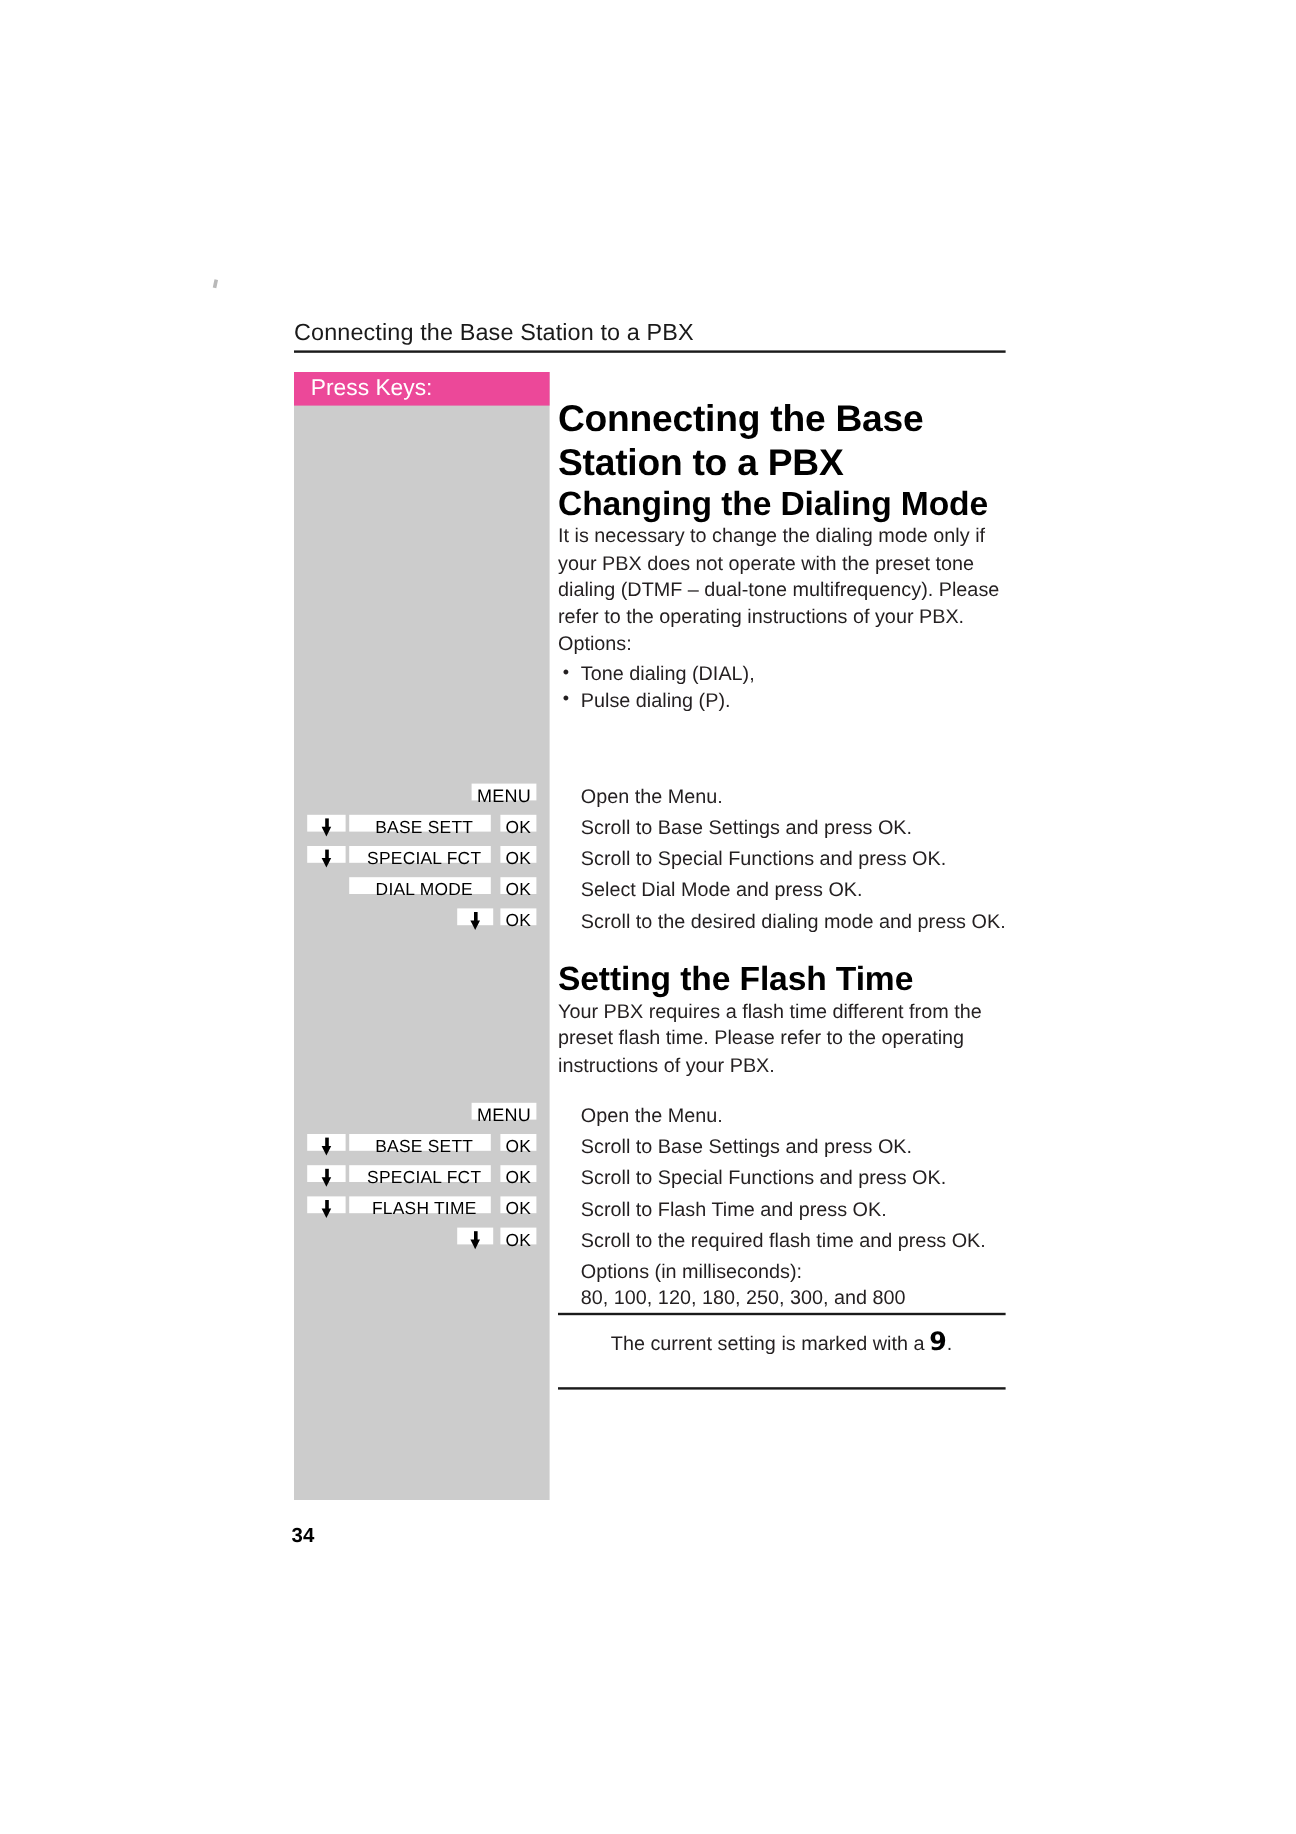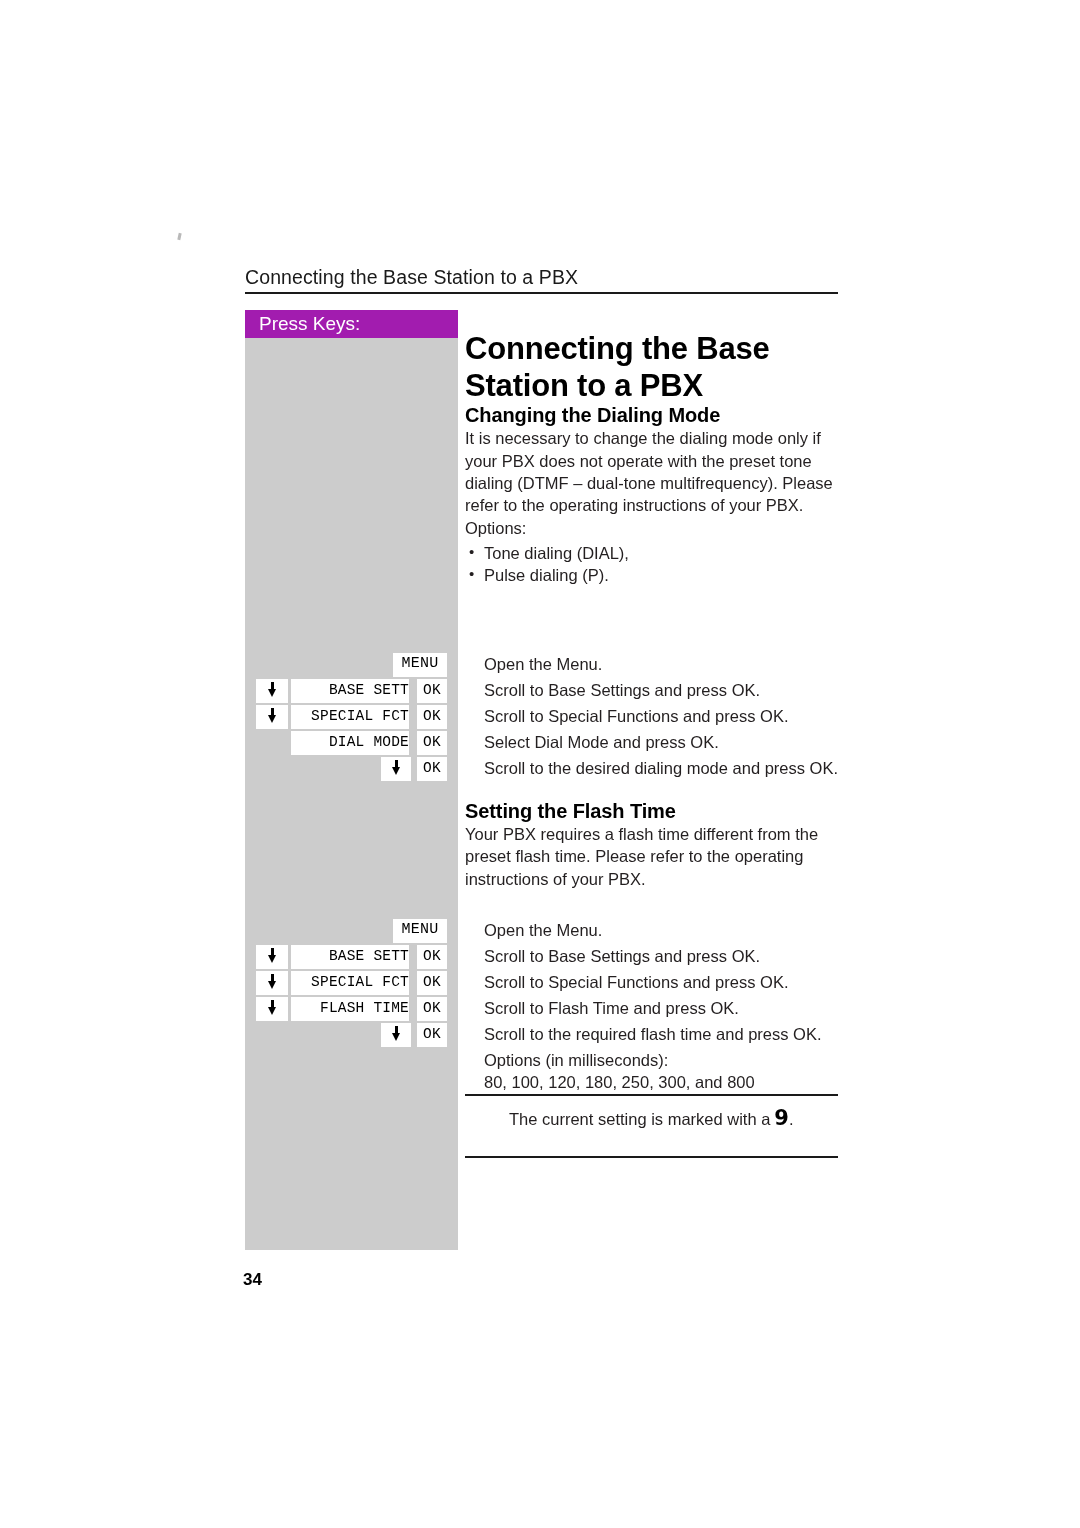--- a/index.html
+++ b/index.html
@@ -55,21 +55,21 @@
     width: 213px;
     height: 940px;
     background: #cccccc;
   }
   .keys-panel-head {
     position: absolute;
     left: 0;
     top: 0;
     width: 100%;
     height: 28px;
-    background: #a21caf;
+    background: #ec4899;
     box-sizing: border-box;
     padding-left: 16px;
   }
   .keys-panel-head span {
     position: absolute;
     left: 14px;
     top: 3px;
     font-size: 19px;
     color: #ffffff;
     white-space: nowrap;
@@ -82,38 +82,38 @@
     width: 100%;
   }
   .key-row {
     position: relative;
     height: 22px;
     margin-bottom: 4px;
   }
   .key-chip {
     position: absolute;
     background: #ffffff;
-    height: 24px;
+    height: 14px;
     line-height: 22px;
     font-size: 14.5px;
-    font-family: Liberation Mono, monospace;
+    font-family: Liberation Sans, sans-serif;
     letter-spacing: 0.2px;
     color: #000000;
     box-sizing: border-box;
     text-align: center;
     white-space: nowrap;
   }
   .chip-arrow {
     left: 11px;
     width: 32px;
   }
   .chip-label {
     left: 46px;
     width: 118px;
-    text-align: right;
+    text-align: center;
     padding-left: 7px;
   }
   .chip-ok {
     left: 172px;
     width: 30px;
     font-size: 14.5px;
   }
   .chip-menu {
     left: 148px;
     width: 54px;
@@ -162,21 +162,21 @@
   h1.doc-title {
     margin: 0;
     font-size: 31px;
     font-weight: bold;
     line-height: 1.20;
     letter-spacing: -0.2px;
     color: #000;
   }
   h2.sec-title {
     margin: 0;
-    font-size: 20px;
+    font-size: 28px;
     font-weight: bold;
     letter-spacing: -0.1px;
     color: #000;
   }
   p.body {
     margin: 0;
     font-size: 16.5px;
     line-height: 22.3px;
     color: #231f20;
   }

